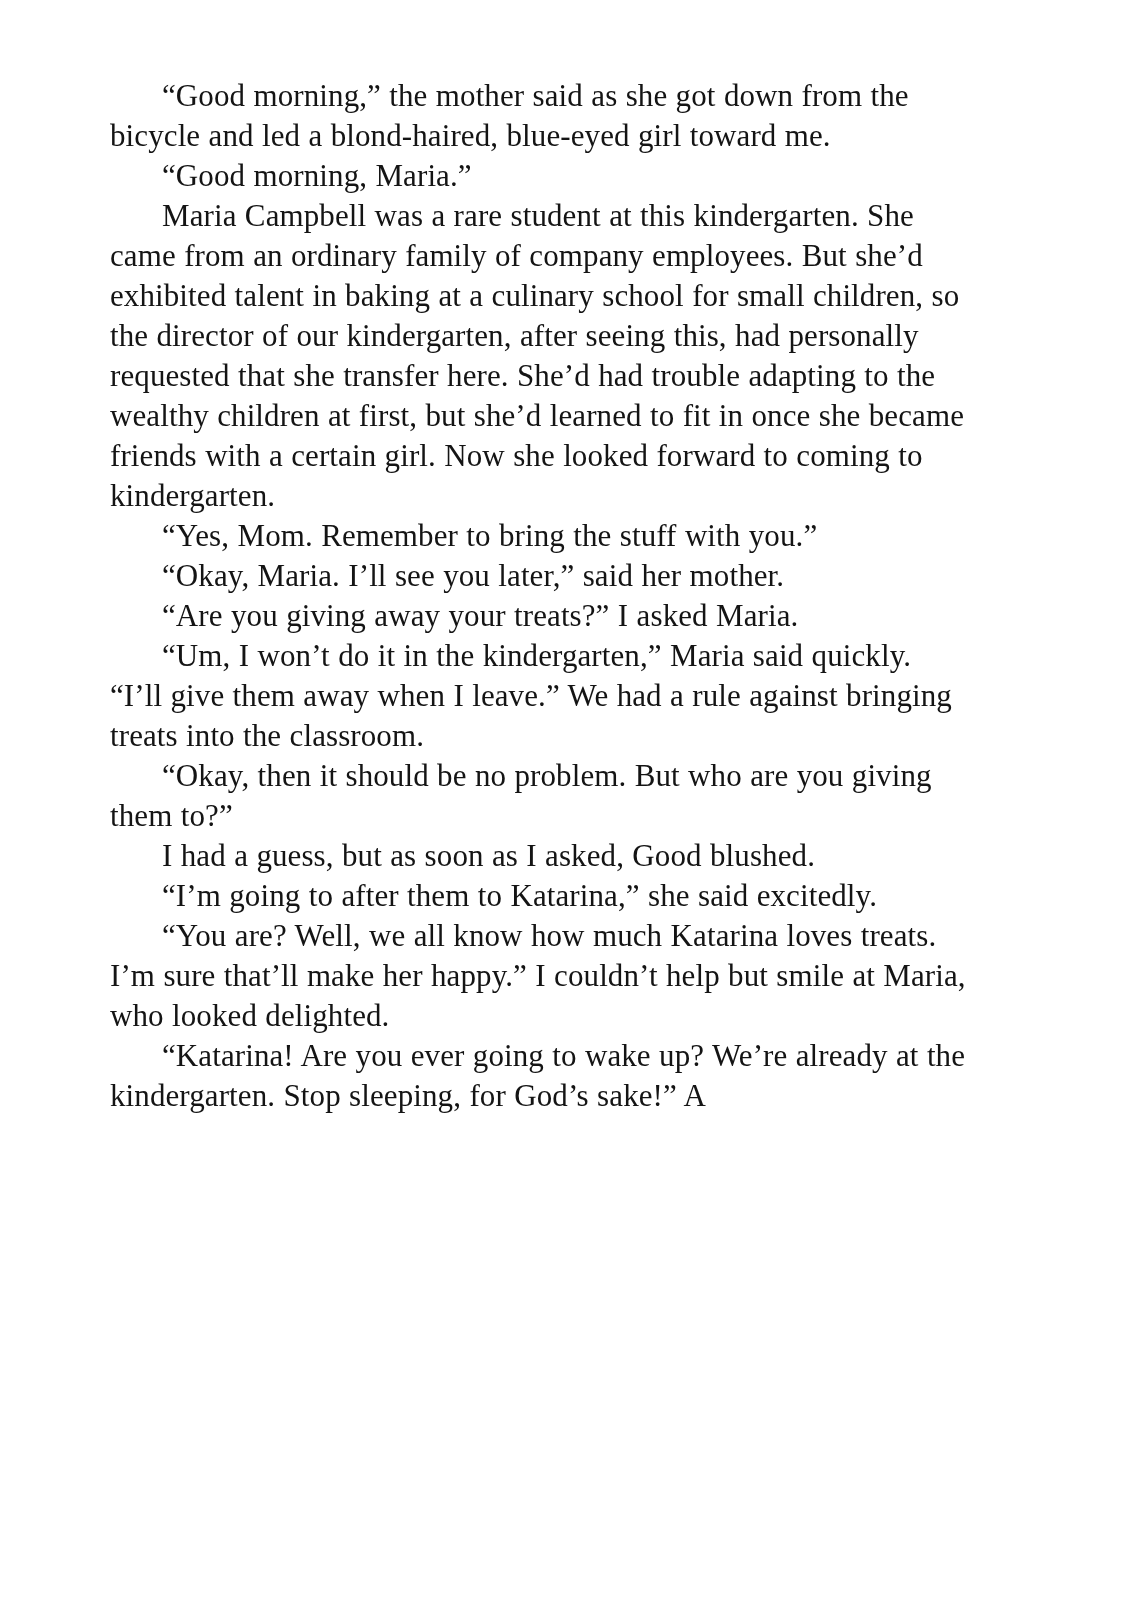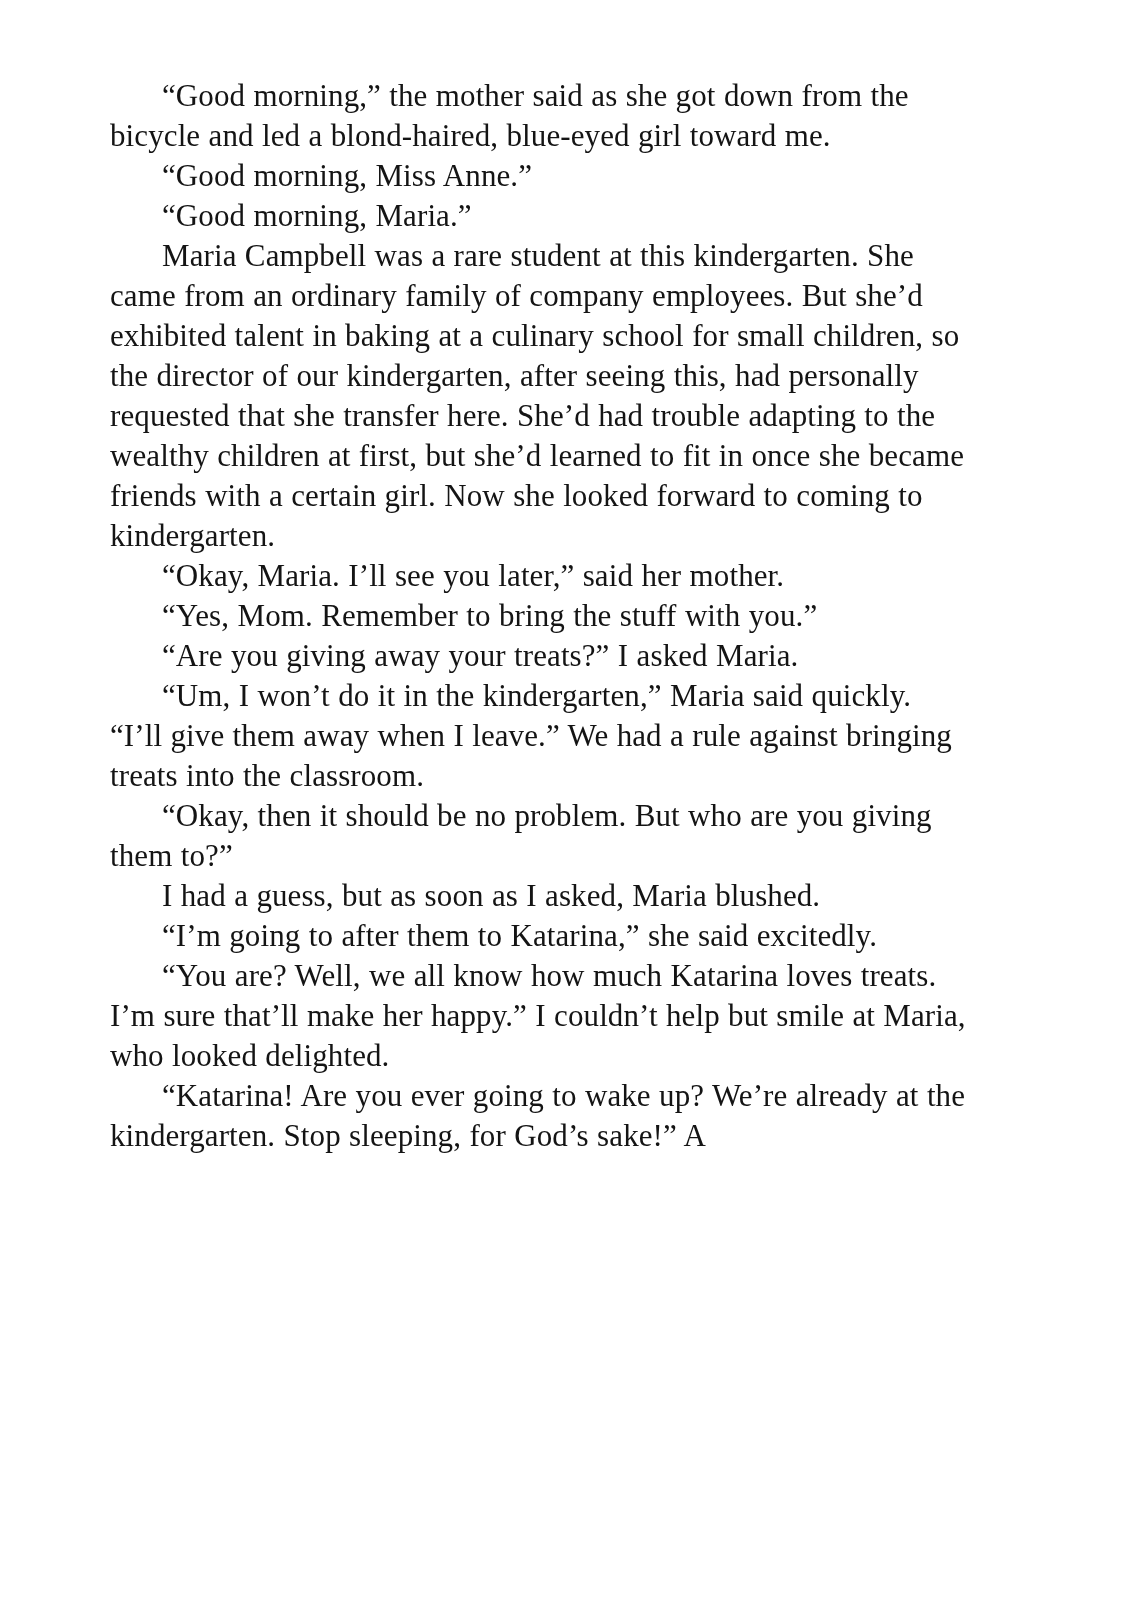--- a/index.html
+++ b/index.html
@@ -41,27 +41,26 @@
     color: #7f1d1d;
     font-variant-numeric: oldstyle-nums;
   }
 </style>
 </head>
 <body>
 
 <div class="book-page">
   <div class="text-block">
     <p>“Good morning,” the mother said as she got down from the bicycle and led a blond-haired, blue-eyed girl toward me.</p>
-    <p>“Good morning, Miss Anne.”</p>
     <p>“Good morning, Maria.”</p>
     <p>Maria Campbell was a rare student at this kindergarten. She came from an ordinary family of company employees. But she’d exhibited talent in baking at a culinary school for small children, so the director of our kindergarten, after seeing this, had personally requested that she transfer here. She’d had trouble adapting to the wealthy children at first, but she’d learned to fit in once she became friends with a certain girl. Now she looked forward to coming to kindergarten.</p>
+    <p>“Yes, Mom. Remember to bring the stuff with you.”</p>
     <p>“Okay, Maria. I’ll see you later,” said her mother.</p>
-    <p>“Yes, Mom. Remember to bring the stuff with you.”</p>
     <p>“Are you giving away your treats?” I asked Maria.</p>
     <p>“Um, I won’t do it in the kindergarten,” Maria said quickly. “I’ll give them away when I leave.” We had a rule against bringing treats into the classroom.</p>
     <p>“Okay, then it should be no problem. But who are you giving them to?”</p>
-    <p>I had a guess, but as soon as I asked, Maria blushed.</p>
+    <p>I had a guess, but as soon as I asked, Good blushed.</p>
     <p>“I’m going to after them to Katarina,” she said excitedly.</p>
     <p>“You are? Well, we all know how much Katarina loves treats. I’m sure that’ll make her happy.” I couldn’t help but smile at Maria, who looked delighted.</p>
     <p>“Katarina! Are you ever going to wake up? We’re already at the kindergarten. Stop sleeping, for God’s sake!” A</p>
   </div>
   <div class="page-number">125</div>
 </div>
 
 </body></html>

